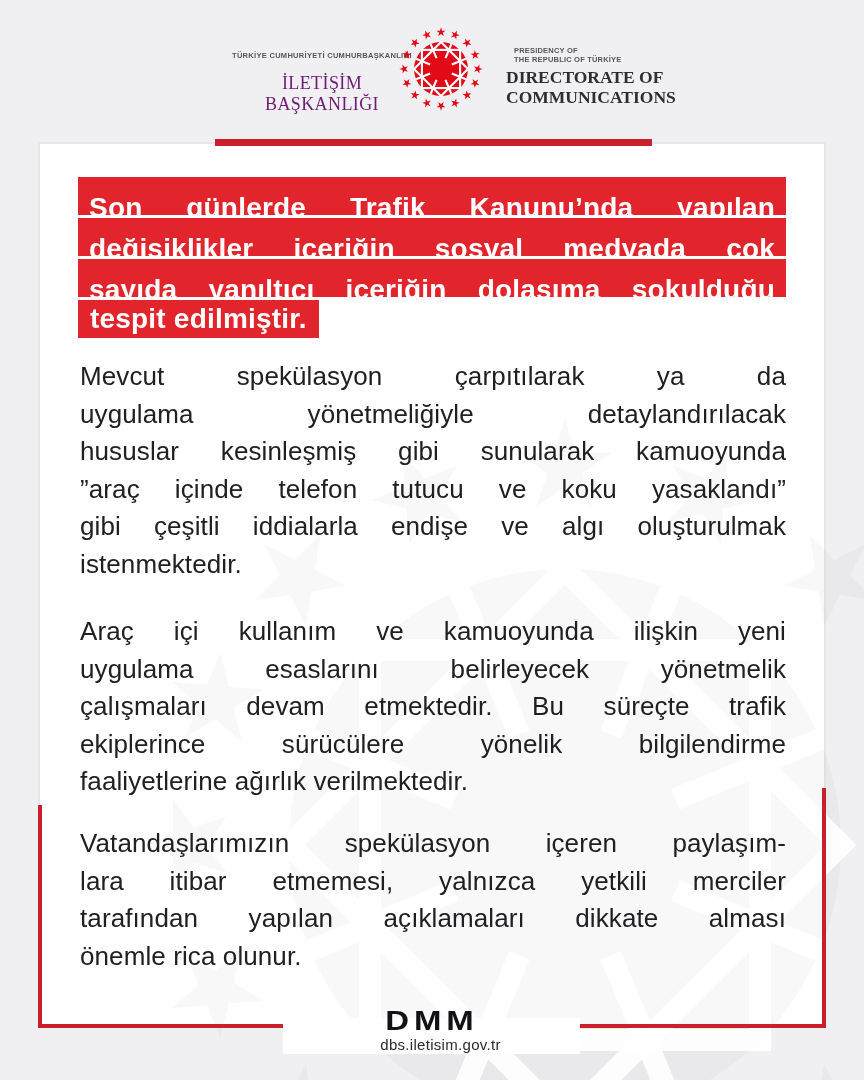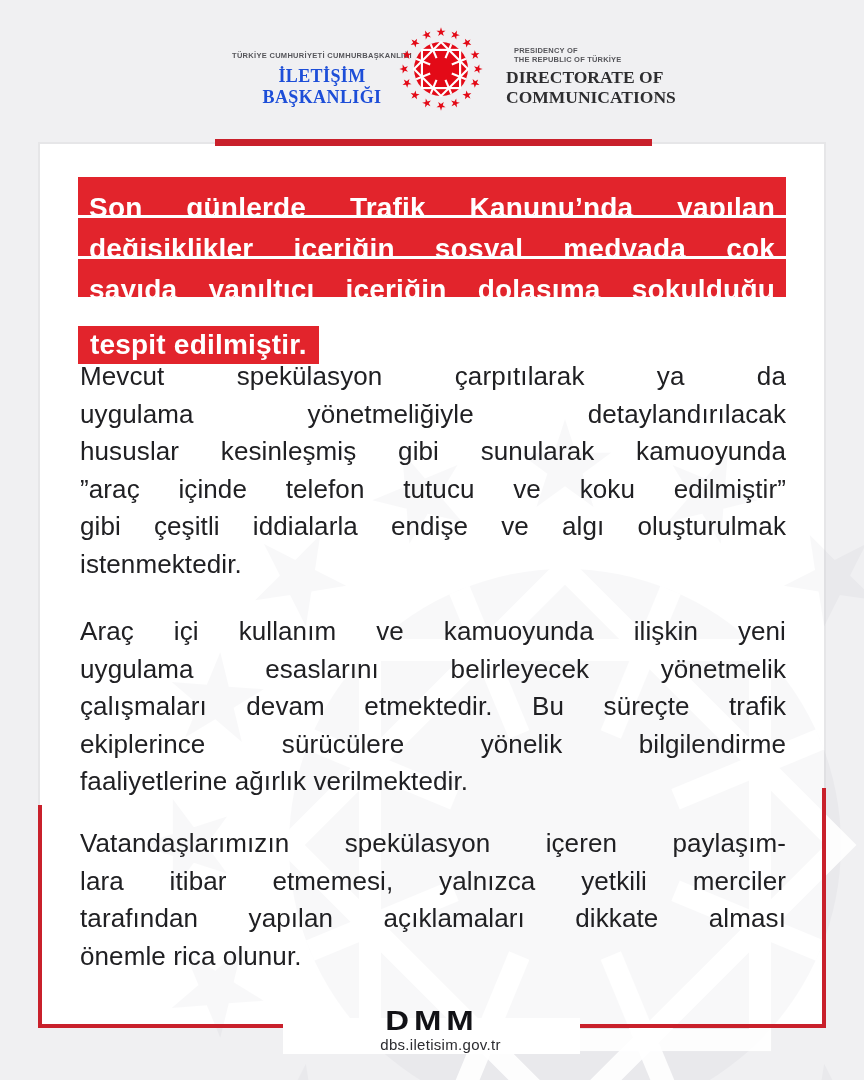--- a/index.html
+++ b/index.html
@@ -4,21 +4,21 @@
 <style>
   html,body{margin:0;padding:0;background:#d8d8db;}
   #canvas{
     position:relative;width:864px;height:1080px;overflow:hidden;
     background:#f0f0f2;
     font-family:"Liberation Sans","DejaVu Sans",sans-serif;
   }
   
   .h-left{position:absolute;left:232px;top:51px;width:180px;text-align:center;color:#3a3a3c;}
   .h-left .sm{font-size:7.5px;font-weight:700;letter-spacing:.3px;color:#55555a;}
-  .h-left .lg{font-family:"Liberation Serif","DejaVu Serif",serif;font-size:18px;font-weight:700;letter-spacing:.4px;color:#1d4ed8;margin-top:6px;}
+  .h-left .lg{font-family:"Liberation Serif","DejaVu Serif",serif;font-size:18px;font-weight:400;letter-spacing:.4px;color:#701a75;margin-top:13px;}
   .h-emblem{position:absolute;left:396px;top:24px;width:90px;height:90px;}
   .h-right{position:absolute;left:506px;top:46px;width:190px;text-align:left;}
   .h-right .sm{font-size:7.5px;font-weight:700;letter-spacing:.2px;color:#55555a;line-height:9px;padding-left:8px;}
   .h-right .lg{font-family:"Liberation Serif","DejaVu Serif",serif;font-size:17.5px;font-weight:700;color:#2e2e30;line-height:20px;margin-top:3px;}
   
   .card{position:absolute;left:38px;top:142px;width:788px;height:886px;background:#fff;
         border:2px solid #e6e6e8;box-sizing:border-box;z-index:0;}
   .wm{position:absolute;left:0;top:0;width:864px;height:1080px;z-index:1;pointer-events:none;}
   
   .acc{position:absolute;background:#c9202b;z-index:3;}
@@ -26,21 +26,21 @@
   .edge-right{left:822px;top:788px;width:4px;height:240px;}
   .edge-left{left:38px;top:805px;width:4px;height:223px;}
   .edge-bl{left:38px;top:1024px;width:245px;height:4px;}
   .edge-br{left:580px;top:1024px;width:246px;height:4px;}
   
   .headline{position:absolute;left:78px;top:177px;width:708px;z-index:4;}
   .hl{background:#e2242c;color:#ffffff;font-weight:700;font-size:28px;
       height:38px;line-height:38px;padding:12px 11px;margin-bottom:3px;
       overflow:hidden;box-sizing:border-box;letter-spacing:.2px;}
   .j{text-align:justify;text-align-last:justify;}
-  .hl.last{display:inline-block;width:auto;padding:0 12px;margin-top:26px;}
+  .hl.last{display:inline-block;width:auto;padding:0 12px;}
   
   .para{position:absolute;left:80px;width:706px;z-index:4;color:#202023;font-size:26px;}
   .bl{height:37.5px;line-height:37.5px;overflow:hidden;letter-spacing:.1px;}
   .bl.last{text-align:left;text-align-last:left;}
   
   .dmm-bg{position:absolute;left:283px;top:1018px;width:297px;height:36px;background:#ffffff;z-index:3;}
   .dmm{position:absolute;left:0;top:1006px;width:864px;text-align:center;z-index:4;}
   .dmm-logo{font-size:27px;font-weight:800;color:#121216;letter-spacing:4px;
             transform:scaleX(1.22);transform-origin:center;line-height:30px;}
   .dmm-url{font-size:15px;color:#2c2c30;letter-spacing:.3px;margin-top:0;margin-left:17px;}
@@ -125,21 +125,21 @@
     <div class="hl j">Son günlerde Trafik Kanunu’nda yapılan</div>
     <div class="hl j">değişiklikler içeriğin sosyal medyada çok</div>
     <div class="hl j">sayıda yanıltıcı içeriğin dolaşıma sokulduğu</div>
     <div class="hl last">tespit edilmiştir.</div>
   </div>
 
   <div class="para" style="top:358px">
     <div class="bl j">Mevcut spekülasyon çarpıtılarak ya da</div>
     <div class="bl j">uygulama yönetmeliğiyle detaylandırılacak</div>
     <div class="bl j">hususlar kesinleşmiş gibi sunularak kamuoyunda</div>
-    <div class="bl j">”araç içinde telefon tutucu ve koku edilmiştir”</div>
+    <div class="bl j">”araç içinde telefon tutucu ve koku yasaklandı”</div>
     <div class="bl j">gibi çeşitli iddialarla endişe ve algı oluşturulmak</div>
     <div class="bl last">istenmektedir.</div>
   </div>
 
   <div class="para" style="top:613px">
     <div class="bl j">Araç içi kullanım ve kamuoyunda ilişkin yeni</div>
     <div class="bl j">uygulama esaslarını belirleyecek yönetmelik</div>
     <div class="bl j">çalışmaları devam etmektedir. Bu süreçte trafik</div>
     <div class="bl j">ekiplerince sürücülere yönelik bilgilendirme</div>
     <div class="bl last">faaliyetlerine ağırlık verilmektedir.</div>

